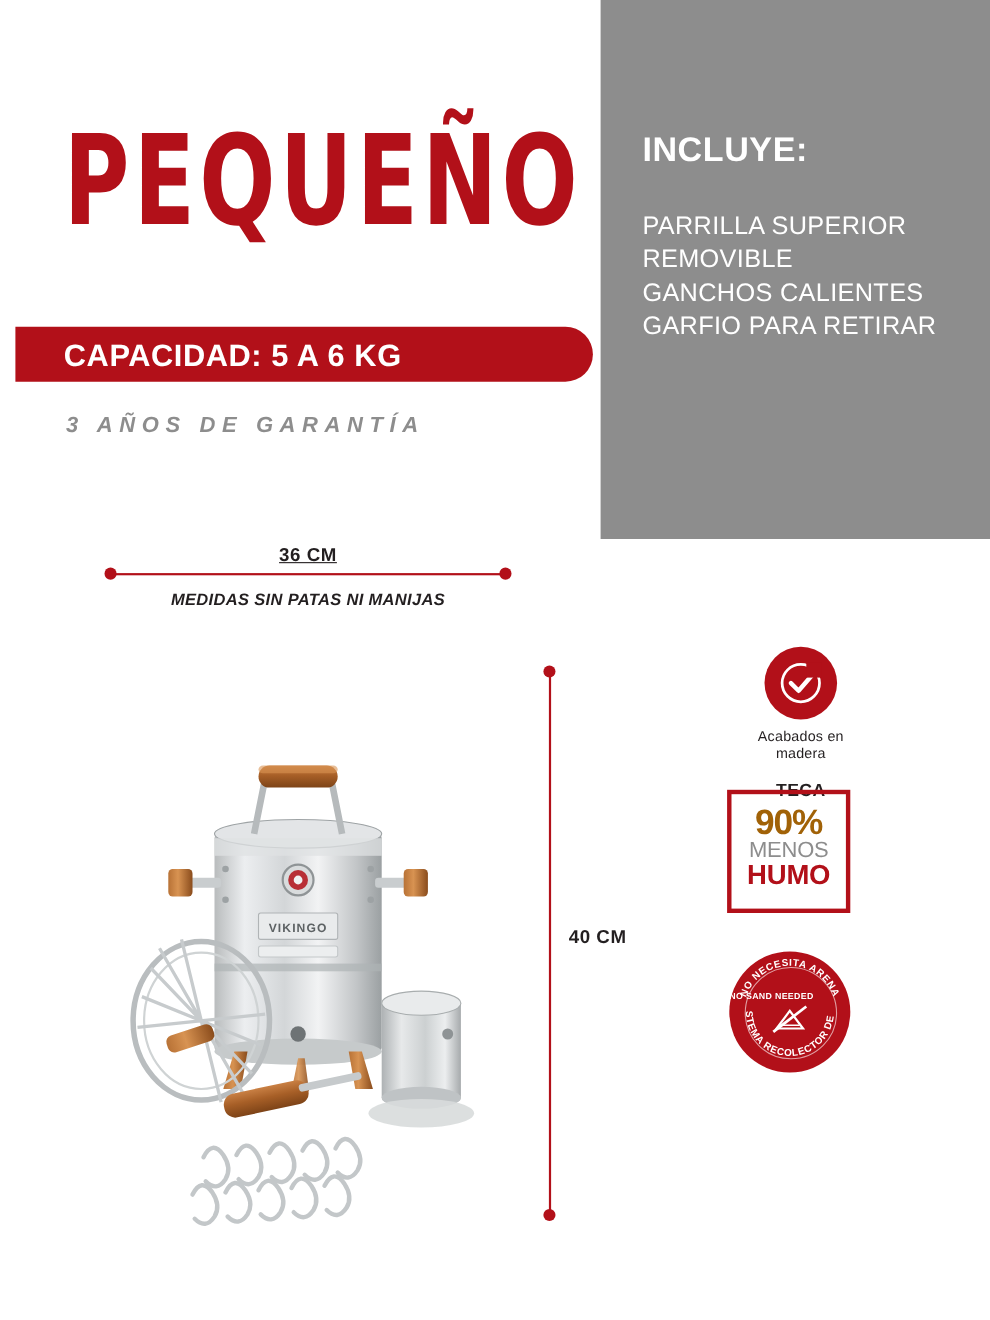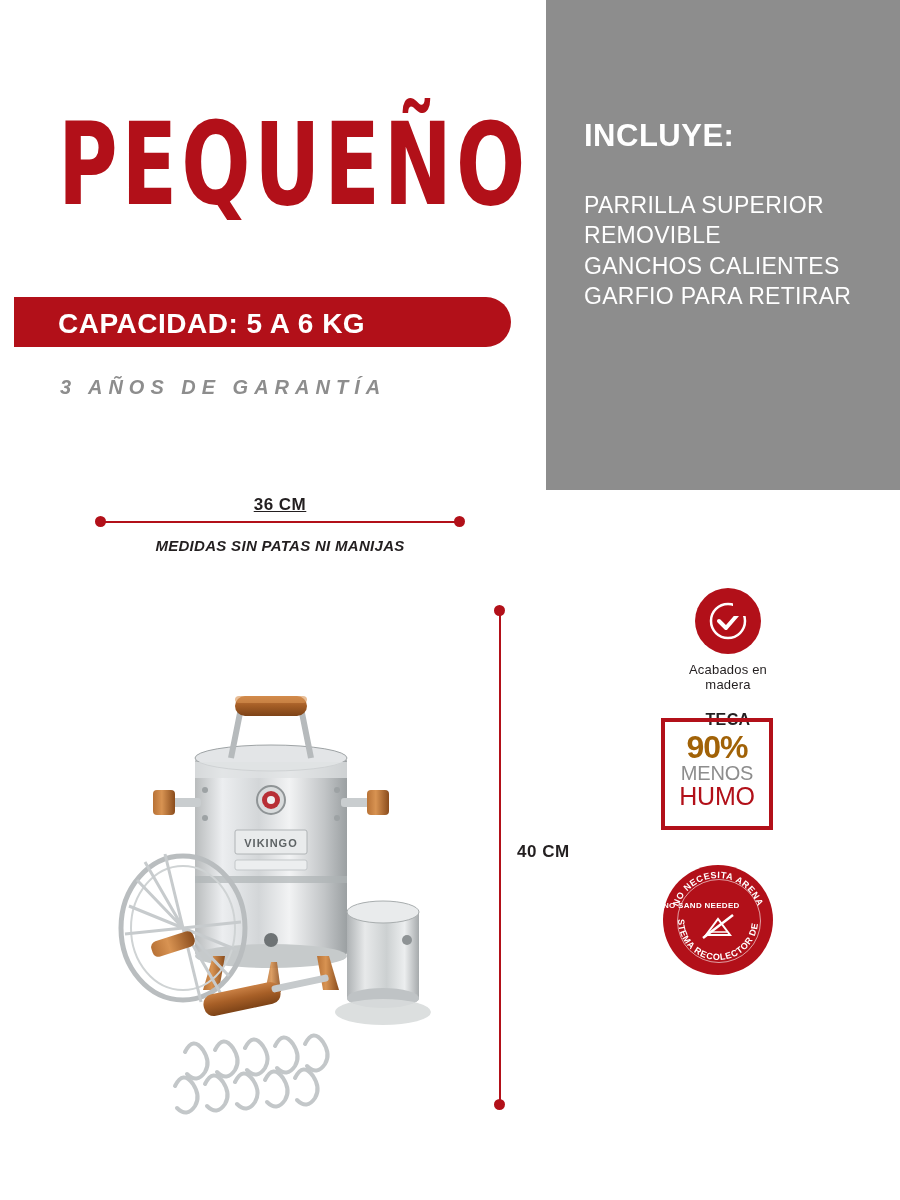--- a/index.html
+++ b/index.html
@@ -64,20 +64,21 @@
   }
 
   .capacity-pill {
     position: absolute;
     left: 14px;
     top: 297px;
     width: 497px;
     height: 50px;
     background: #b21019;
     border-radius: 0 25px 25px 0;
+    padding-left: 28px;
   }
   .capacity-pill .cap-text {
     position: absolute;
     left: 44px;
     top: 11px;
     font-size: 28px;
     font-weight: bold;
     color: #ffffff;
     letter-spacing: 0.5px;
   }
@@ -217,21 +218,21 @@
     letter-spacing: -1px;
   }
   .badge-humo .menos {
     font-size: 20px;
     color: #8d8d8d;
     line-height: 1.05;
     letter-spacing: -0.2px;
   }
   .badge-humo .humo {
     font-size: 25px;
-    font-weight: normal;
+    font-weight: bold;
     color: #b21019;
     line-height: 1;
     letter-spacing: -0.2px;
   }
 
   .badge-arena {
     position: absolute;
     left: 663px;
     top: 865px;
     width: 110px;

